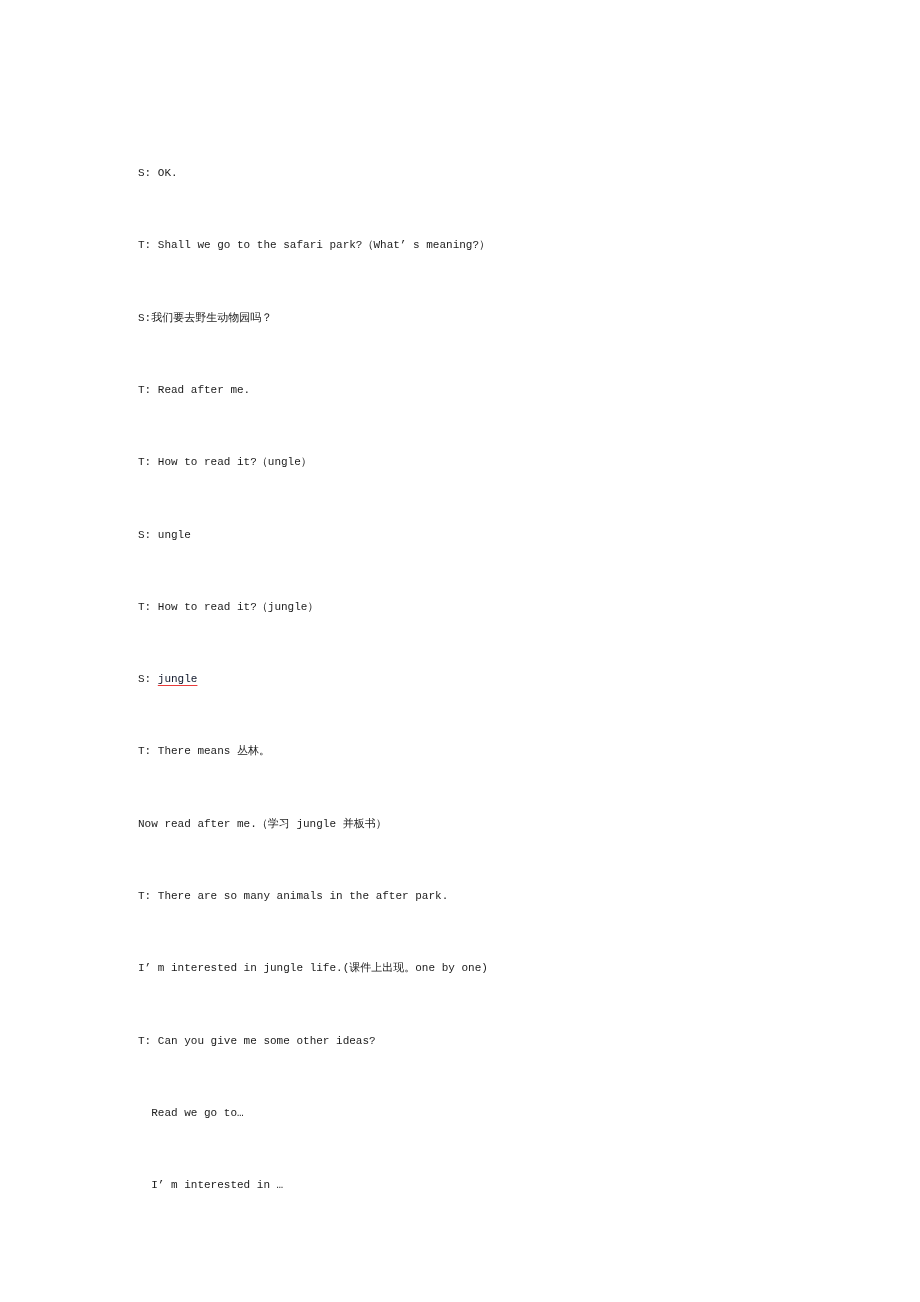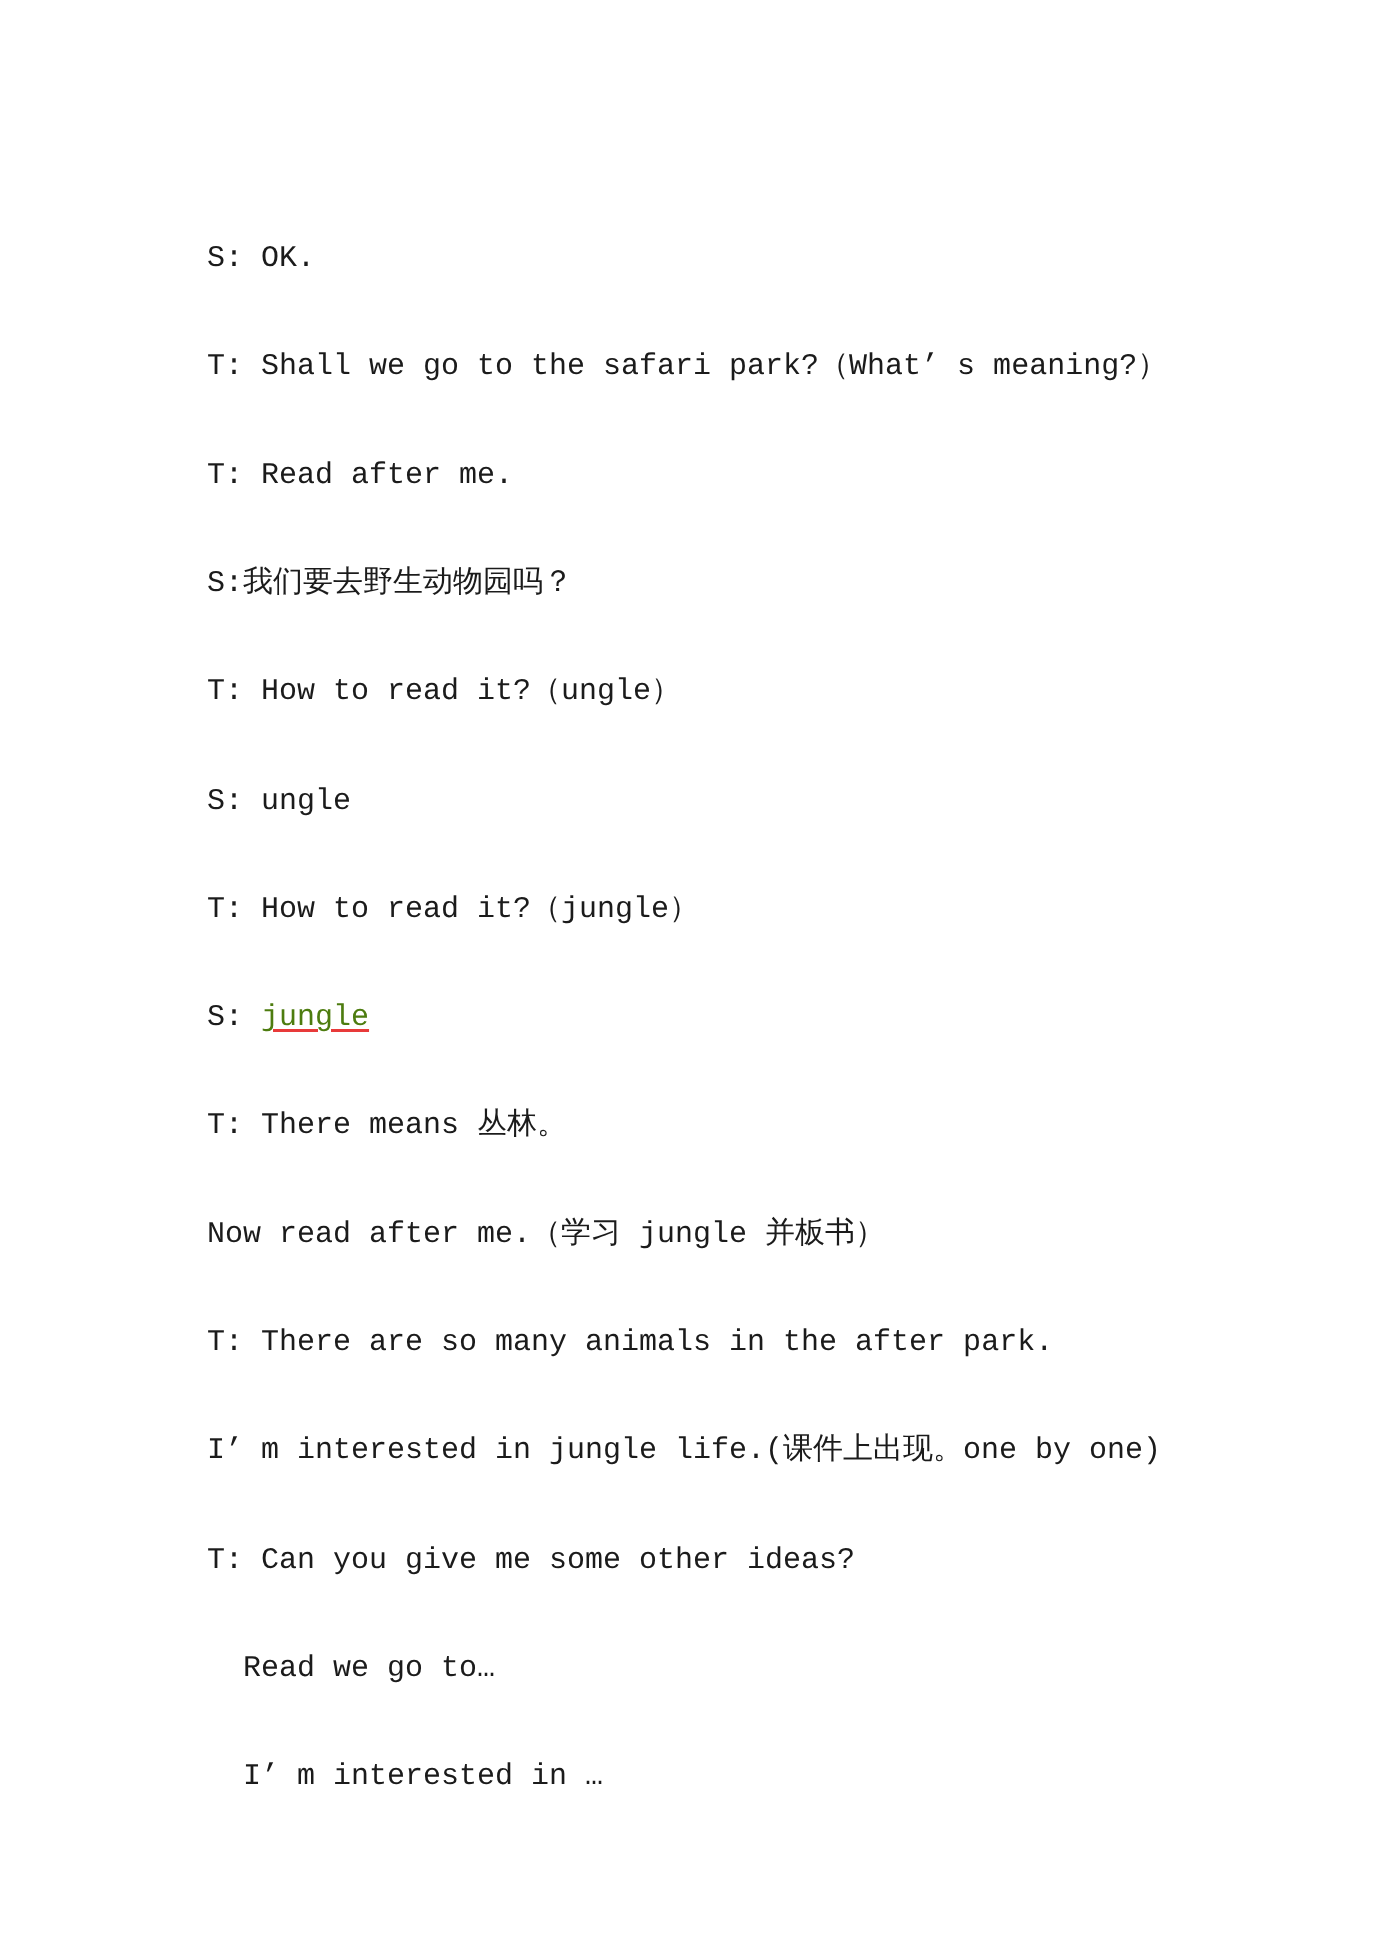--- a/index.html
+++ b/index.html
@@ -7,51 +7,51 @@
     padding: 0;
     background: #ffffff;
   }
   .page {
     position: relative;
     width: 920px;
     height: 1302px;
     background: #ffffff;
     overflow: hidden;
     font-family: "Liberation Mono", "DejaVu Sans Mono", monospace;
-    font-size: 20px;
+    font-size: 11px;
     line-height: 24.1px;
     color: #1b1b1b;
   }
   .content {
     position: absolute;
     top: 113px;
     left: 138px;
     right: 16px;
     white-space: pre;
   }
   .line {
     height: 24.1px;
     overflow: visible;
   }
   .red-ul {
-    color: #4d7c0f;
+    color: #0f172a;
     text-decoration: underline;
     text-decoration-color: #e83a3a;
     text-underline-offset: 3px;
   }
 </style>
 </head>
 <body>
 
 <div class="page">
   <div class="content">
     <div class="line">S: OK.</div>
     <div class="line">T: Shall we go to the safari park?（What’ s meaning?）</div>
+    <div class="line">S:我们要去野生动物园吗？</div>
     <div class="line">T: Read after me.</div>
-    <div class="line">S:我们要去野生动物园吗？</div>
     <div class="line">T: How to read it?（ungle）</div>
     <div class="line">S: ungle</div>
     <div class="line">T: How to read it?（jungle）</div>
     <div class="line"><span>S: </span><span class="red-ul">jungle</span></div>
     <div class="line">T: There means 丛林。</div>
     <div class="line">Now read after me.（学习 jungle 并板书）</div>
     <div class="line">T: There are so many animals in the after park.</div>
     <div class="line">I’ m interested in jungle life.(课件上出现。one by one)</div>
     <div class="line">T: Can you give me some other ideas?</div>
     <div class="line">  Read we go to…</div>

